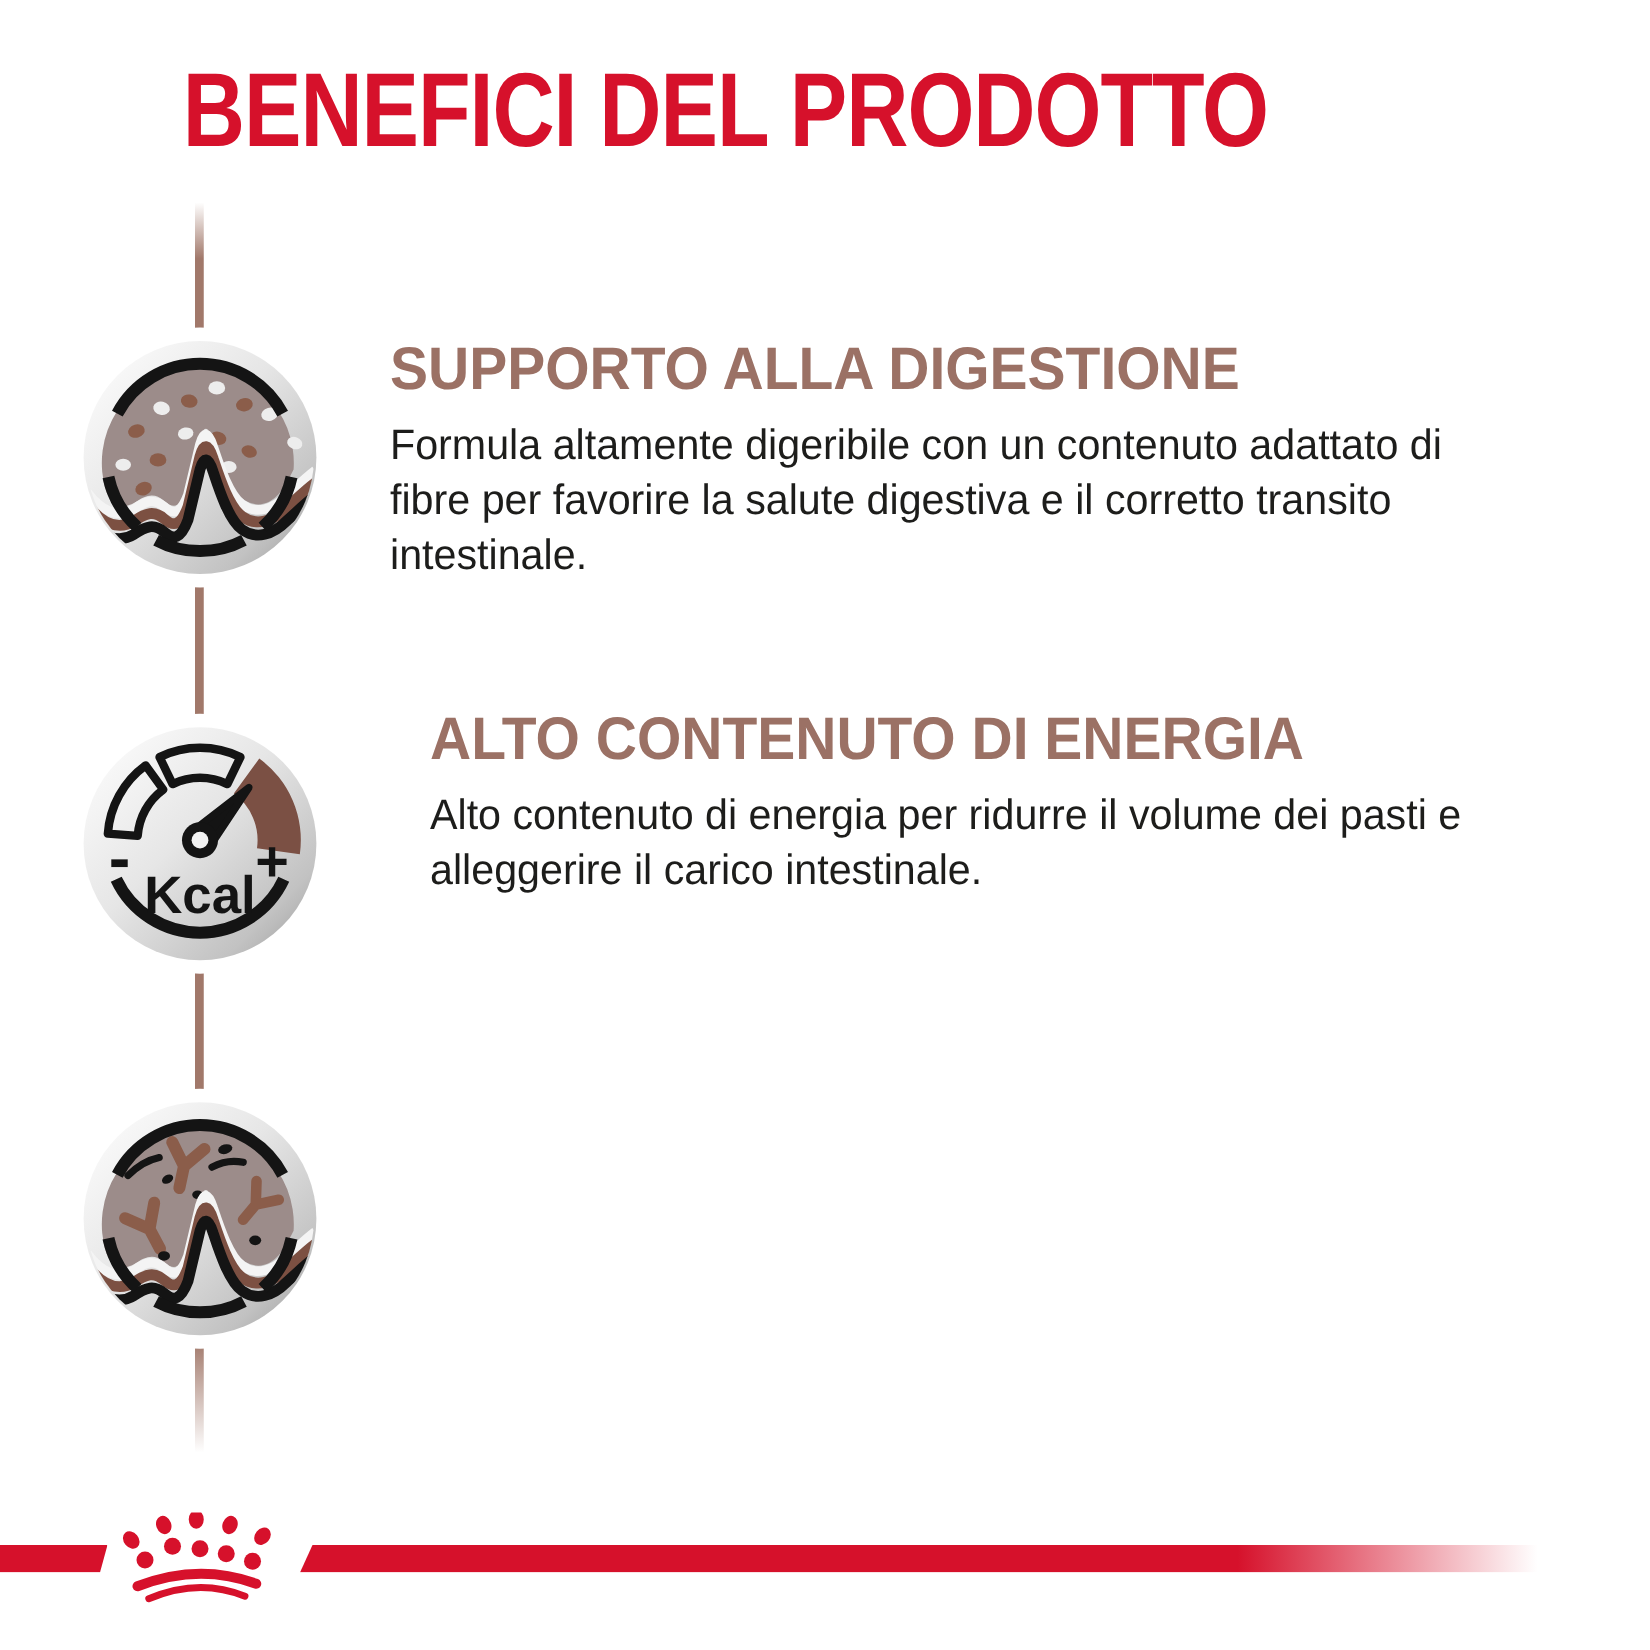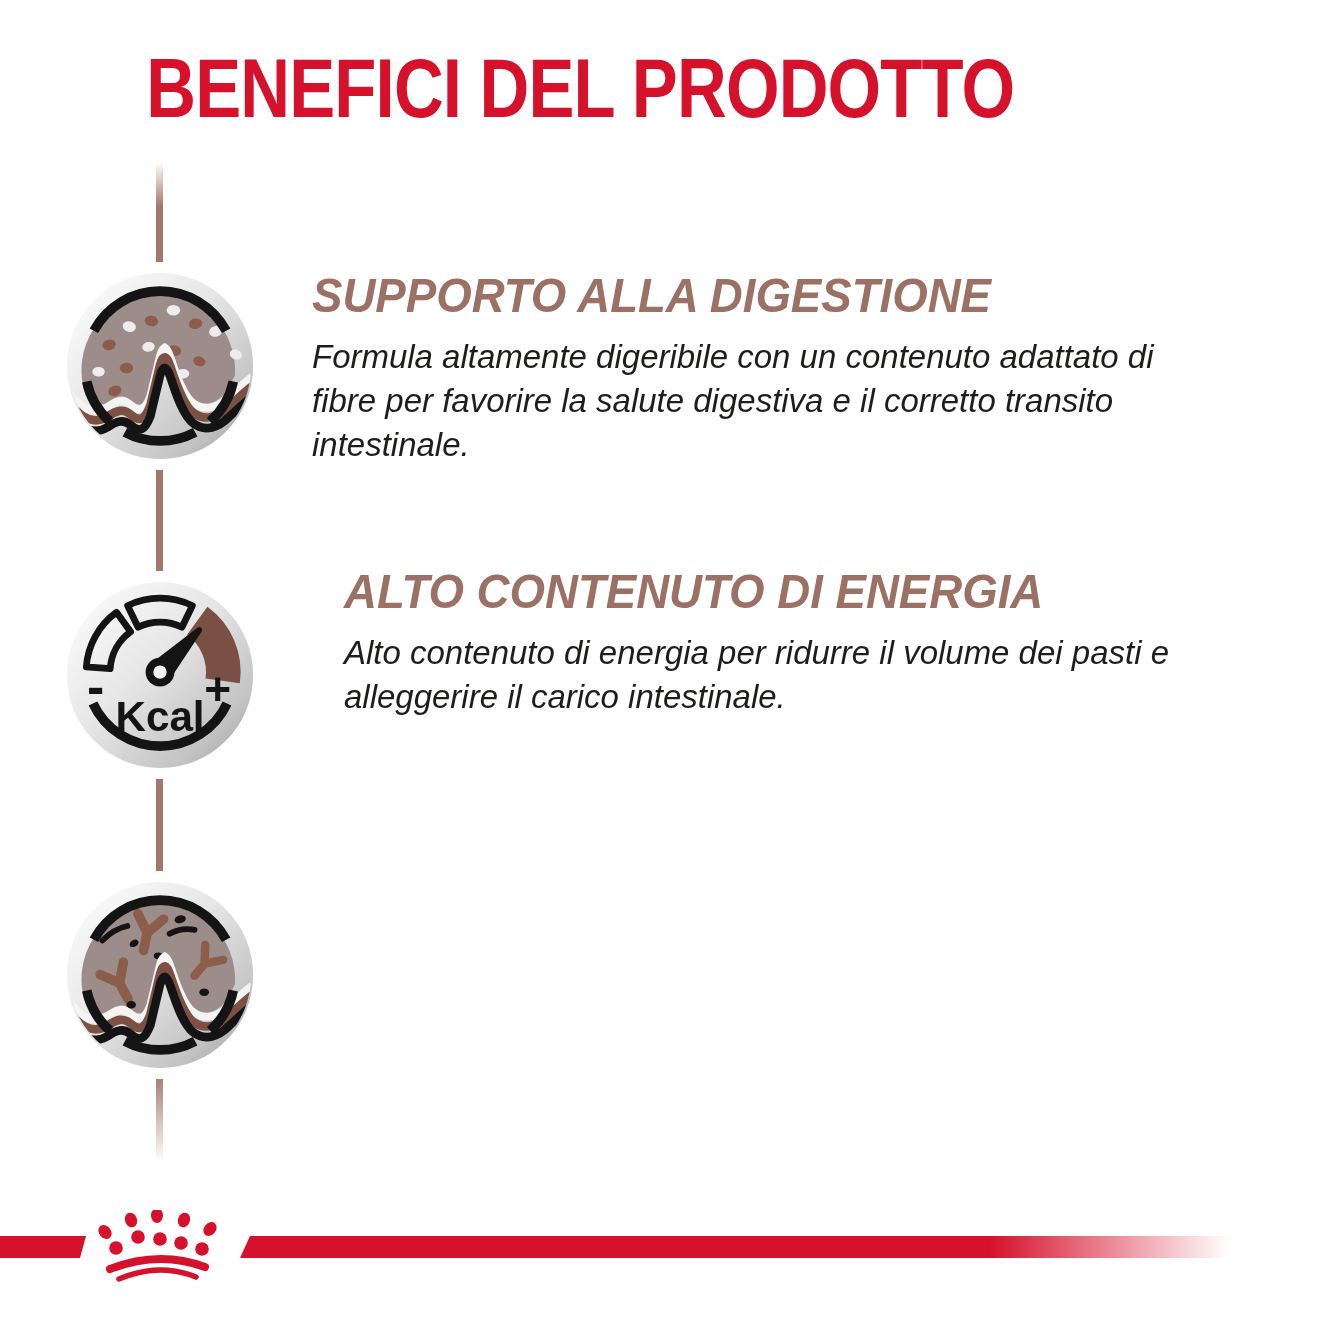--- a/index.html
+++ b/index.html
@@ -20,21 +20,21 @@
       rgba(161,120,106,0) 0%, #A1786A 4.5%, #A1786A 91%, rgba(161,120,106,0) 100%);
   }
   
   .icon-badge {
     position:absolute; left:56px; width:208px; height:208px; border-radius:50%;
     background:#ffffff; box-sizing:border-box; padding:8px;
   }
   .icon-badge svg { display:block; width:192px; height:192px; }
   #badge-1 { top:262px; } #badge-2 { top:571px; } #badge-3 { top:871px; }
   
-  .section-text { position:absolute; left:312px; width:980px;font-style:italic; }
+  .section-text { position:absolute; left:312px; width:980px; }
   #sec-1 { top:272px; } #sec-2 { top:568px;margin-left:32px; } #sec-3 { top:874px; }
   .section-heading {
     font-size:48px; font-weight:bold; color:#9B7165; line-height:48px;
     white-space:nowrap; transform:scaleX(0.95); transform-origin:left top;
   }
   .section-body {
     margin-top:14px; font-size:34px; line-height:44px; color:#1D1D1B;
     transform:scaleX(0.97); transform-origin:left top;
   }
   .body-line { white-space:nowrap; }

